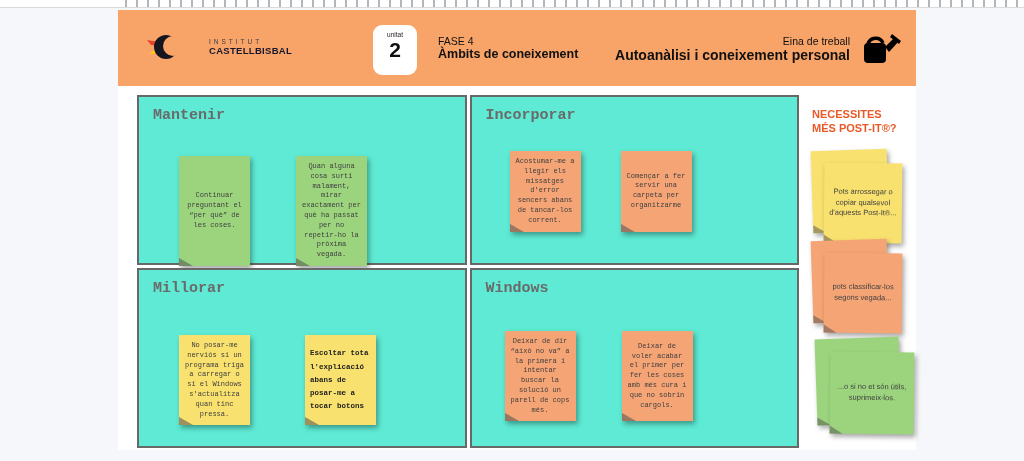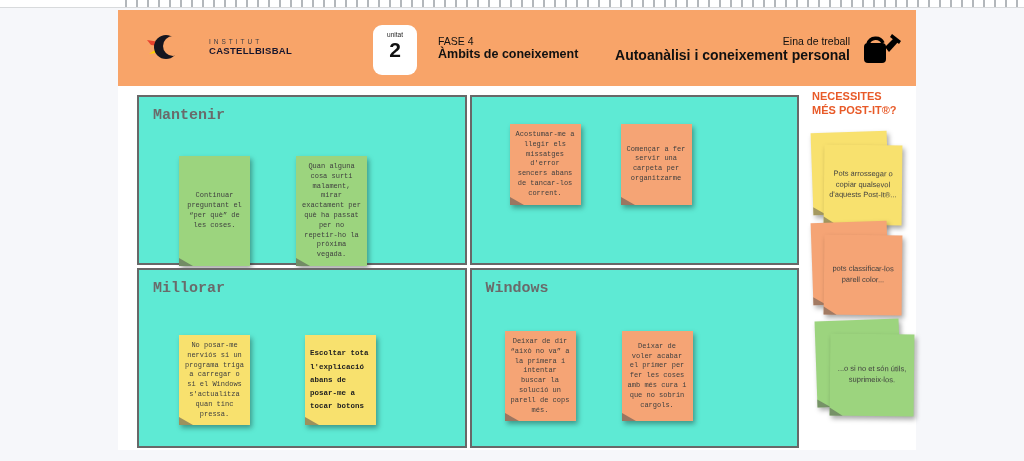--- a/index.html
+++ b/index.html
@@ -52,21 +52,21 @@
   .row-top .note { min-height:72px; }
   .row-bottom .note { min-height:90px; }
   .note::after { content:""; position:absolute; left:0; bottom:0; width:0; height:0;
     border-bottom:8px solid rgba(80,80,80,.55); border-right:14px solid transparent; }
   .note[data-color="green"]  { background:#9CD47E; }
   .note[data-color="orange"] { background:#F5A475; }
   .note[data-color="yellow"] { background:#F8E16E; }
   .note-bold { font-weight:bold; text-align:left; color:#222; font-size:7.5px; line-height:1.75; }
 
   
-  .sidebar { position:absolute; left:694px; top:70px; width:104px; height:352px; }
+  .sidebar { position:absolute; left:694px; top:88px; width:104px; height:352px; }
   .sidebar-title { font-size:11px; font-weight:bold; color:#E85A28; line-height:1.25;
     width:96px; padding-top:10px; }
   .stack { position:absolute; width:84px; height:96px; }
   .stack-1 { top:52px; }  .stack-2 { top:142px; }  .stack-3 { top:240px; left:4px; }
   .stack .back { position:absolute; left:0; top:0; width:76px; height:82px;
     transform:rotate(-2deg); box-shadow:2px 3px 5px rgba(0,0,0,.35); }
   .stack .front { position:absolute; left:12px; top:13px; width:78px; height:80px;
     transform:rotate(.6deg); padding:4px; display:flex; align-items:center; justify-content:center;
     font-size:7.5px; line-height:1.45; text-align:center; color:#3f3f3f;
     box-shadow:2px 3px 5px rgba(0,0,0,.35); }
@@ -128,20 +128,21 @@
 
     <div class="quadrant q-mantenir row-top">
       <div class="q-title">Mantenir</div>
       <div class="notes">
         <div class="note" data-color="green">Continuar preguntant el “per què” de les coses.</div>
         <div class="note" data-color="green">Quan alguna cosa surti malament, mirar exactament per què ha passat per no repetir-ho la pròxima vegada.</div>
       </div>
     </div>
 
     <div class="quadrant q-incorporar row-top">
+      <div class="q-title">Incorporar</div>
       <div class="notes">
         <div class="note" data-color="orange">Acostumar-me a llegir els missatges d'error sencers abans de tancar-los corrent.</div>
         <div class="note" data-color="orange">Començar a fer servir una carpeta per organitzarme</div>
       </div>
     </div>
 
     <div class="quadrant q-millorar row-bottom">
       <div class="q-title">Millorar</div>
       <div class="notes">
         <div class="note" data-color="yellow">No posar-me nerviós si un programa triga a carregar o si el Windows s'actualitza quan tinc pressa.</div>
@@ -162,21 +163,21 @@
   <div class="sidebar">
     <div class="sidebar-title">NECESSITES MÉS POST-IT®?</div>
 
     <div class="stack stack-1">
       <div class="back c-yellow"></div>
       <div class="front c-yellow">Pots arrossegar o copiar qualsevol d'aquests Post-It®...</div>
     </div>
 
     <div class="stack stack-2">
       <div class="back c-orange"></div>
-      <div class="front c-orange">pots classificar-los parell color...</div>
+      <div class="front c-orange">pots classificar-los segons vegada...</div>
     </div>
 
     <div class="stack stack-3">
       <div class="back c-green"></div>
       <div class="front c-green">...o si no et són útils, suprimeix-los.</div>
     </div>
   </div>
 
 </div>
 

